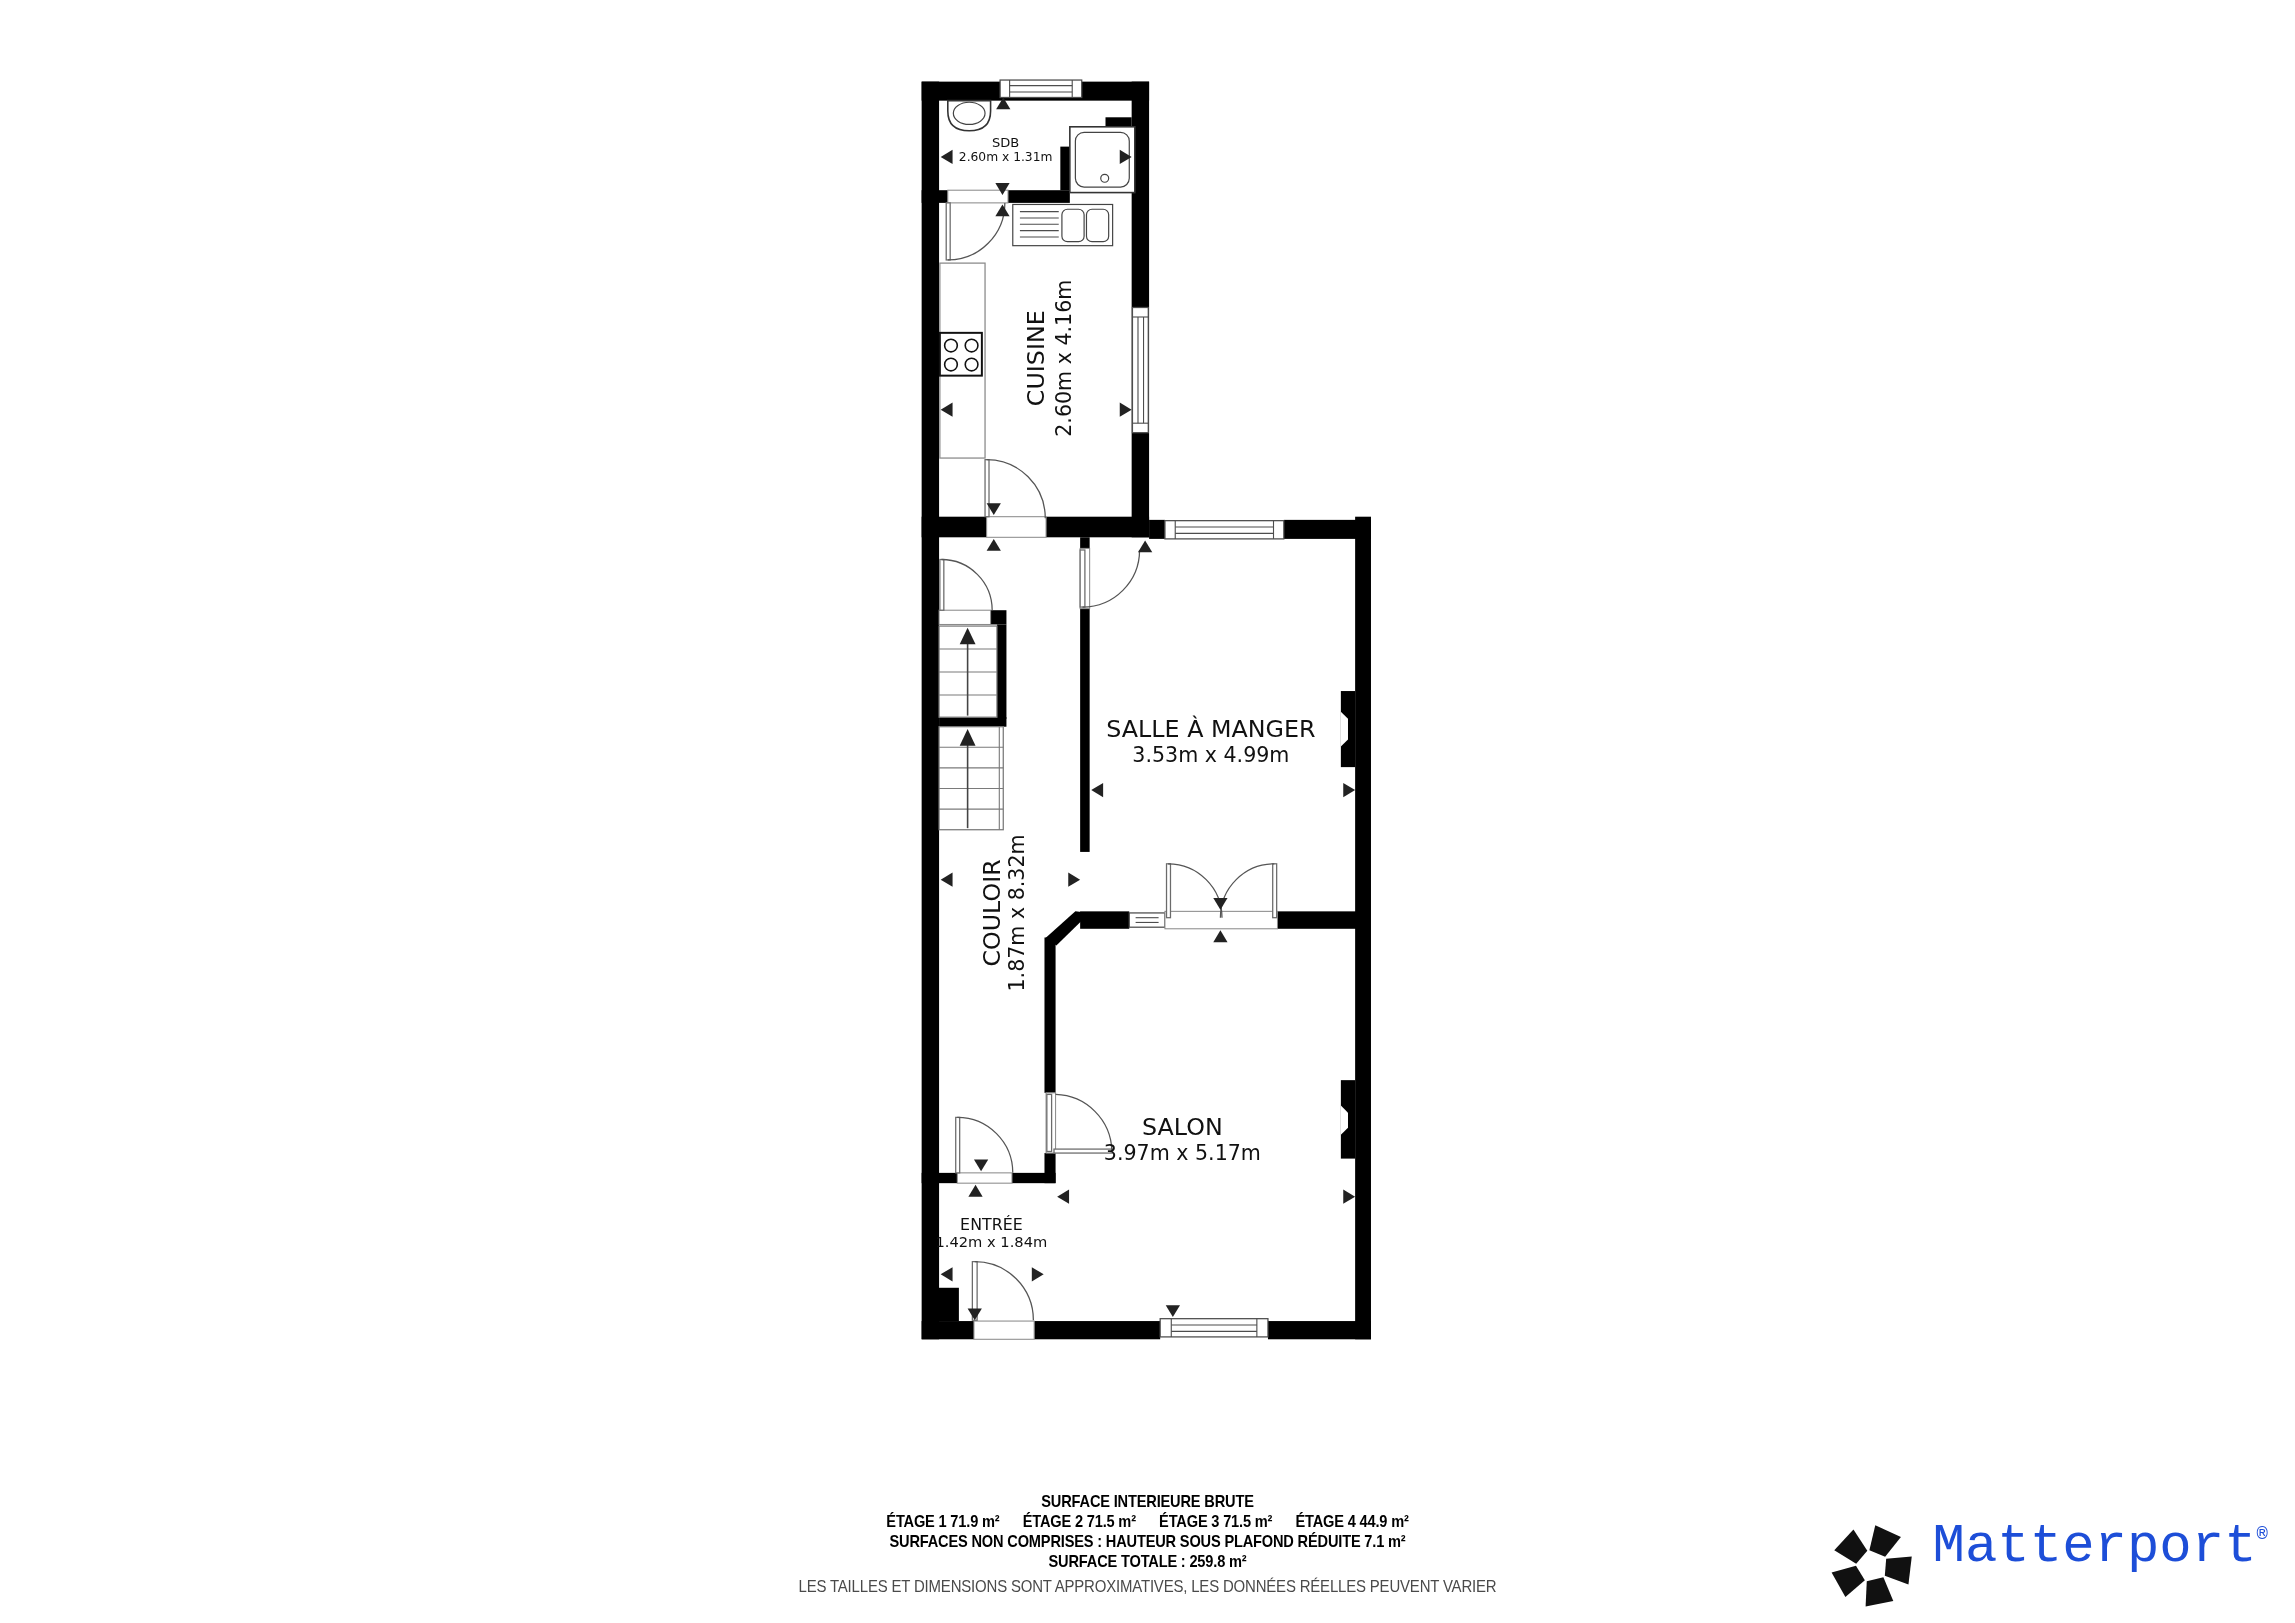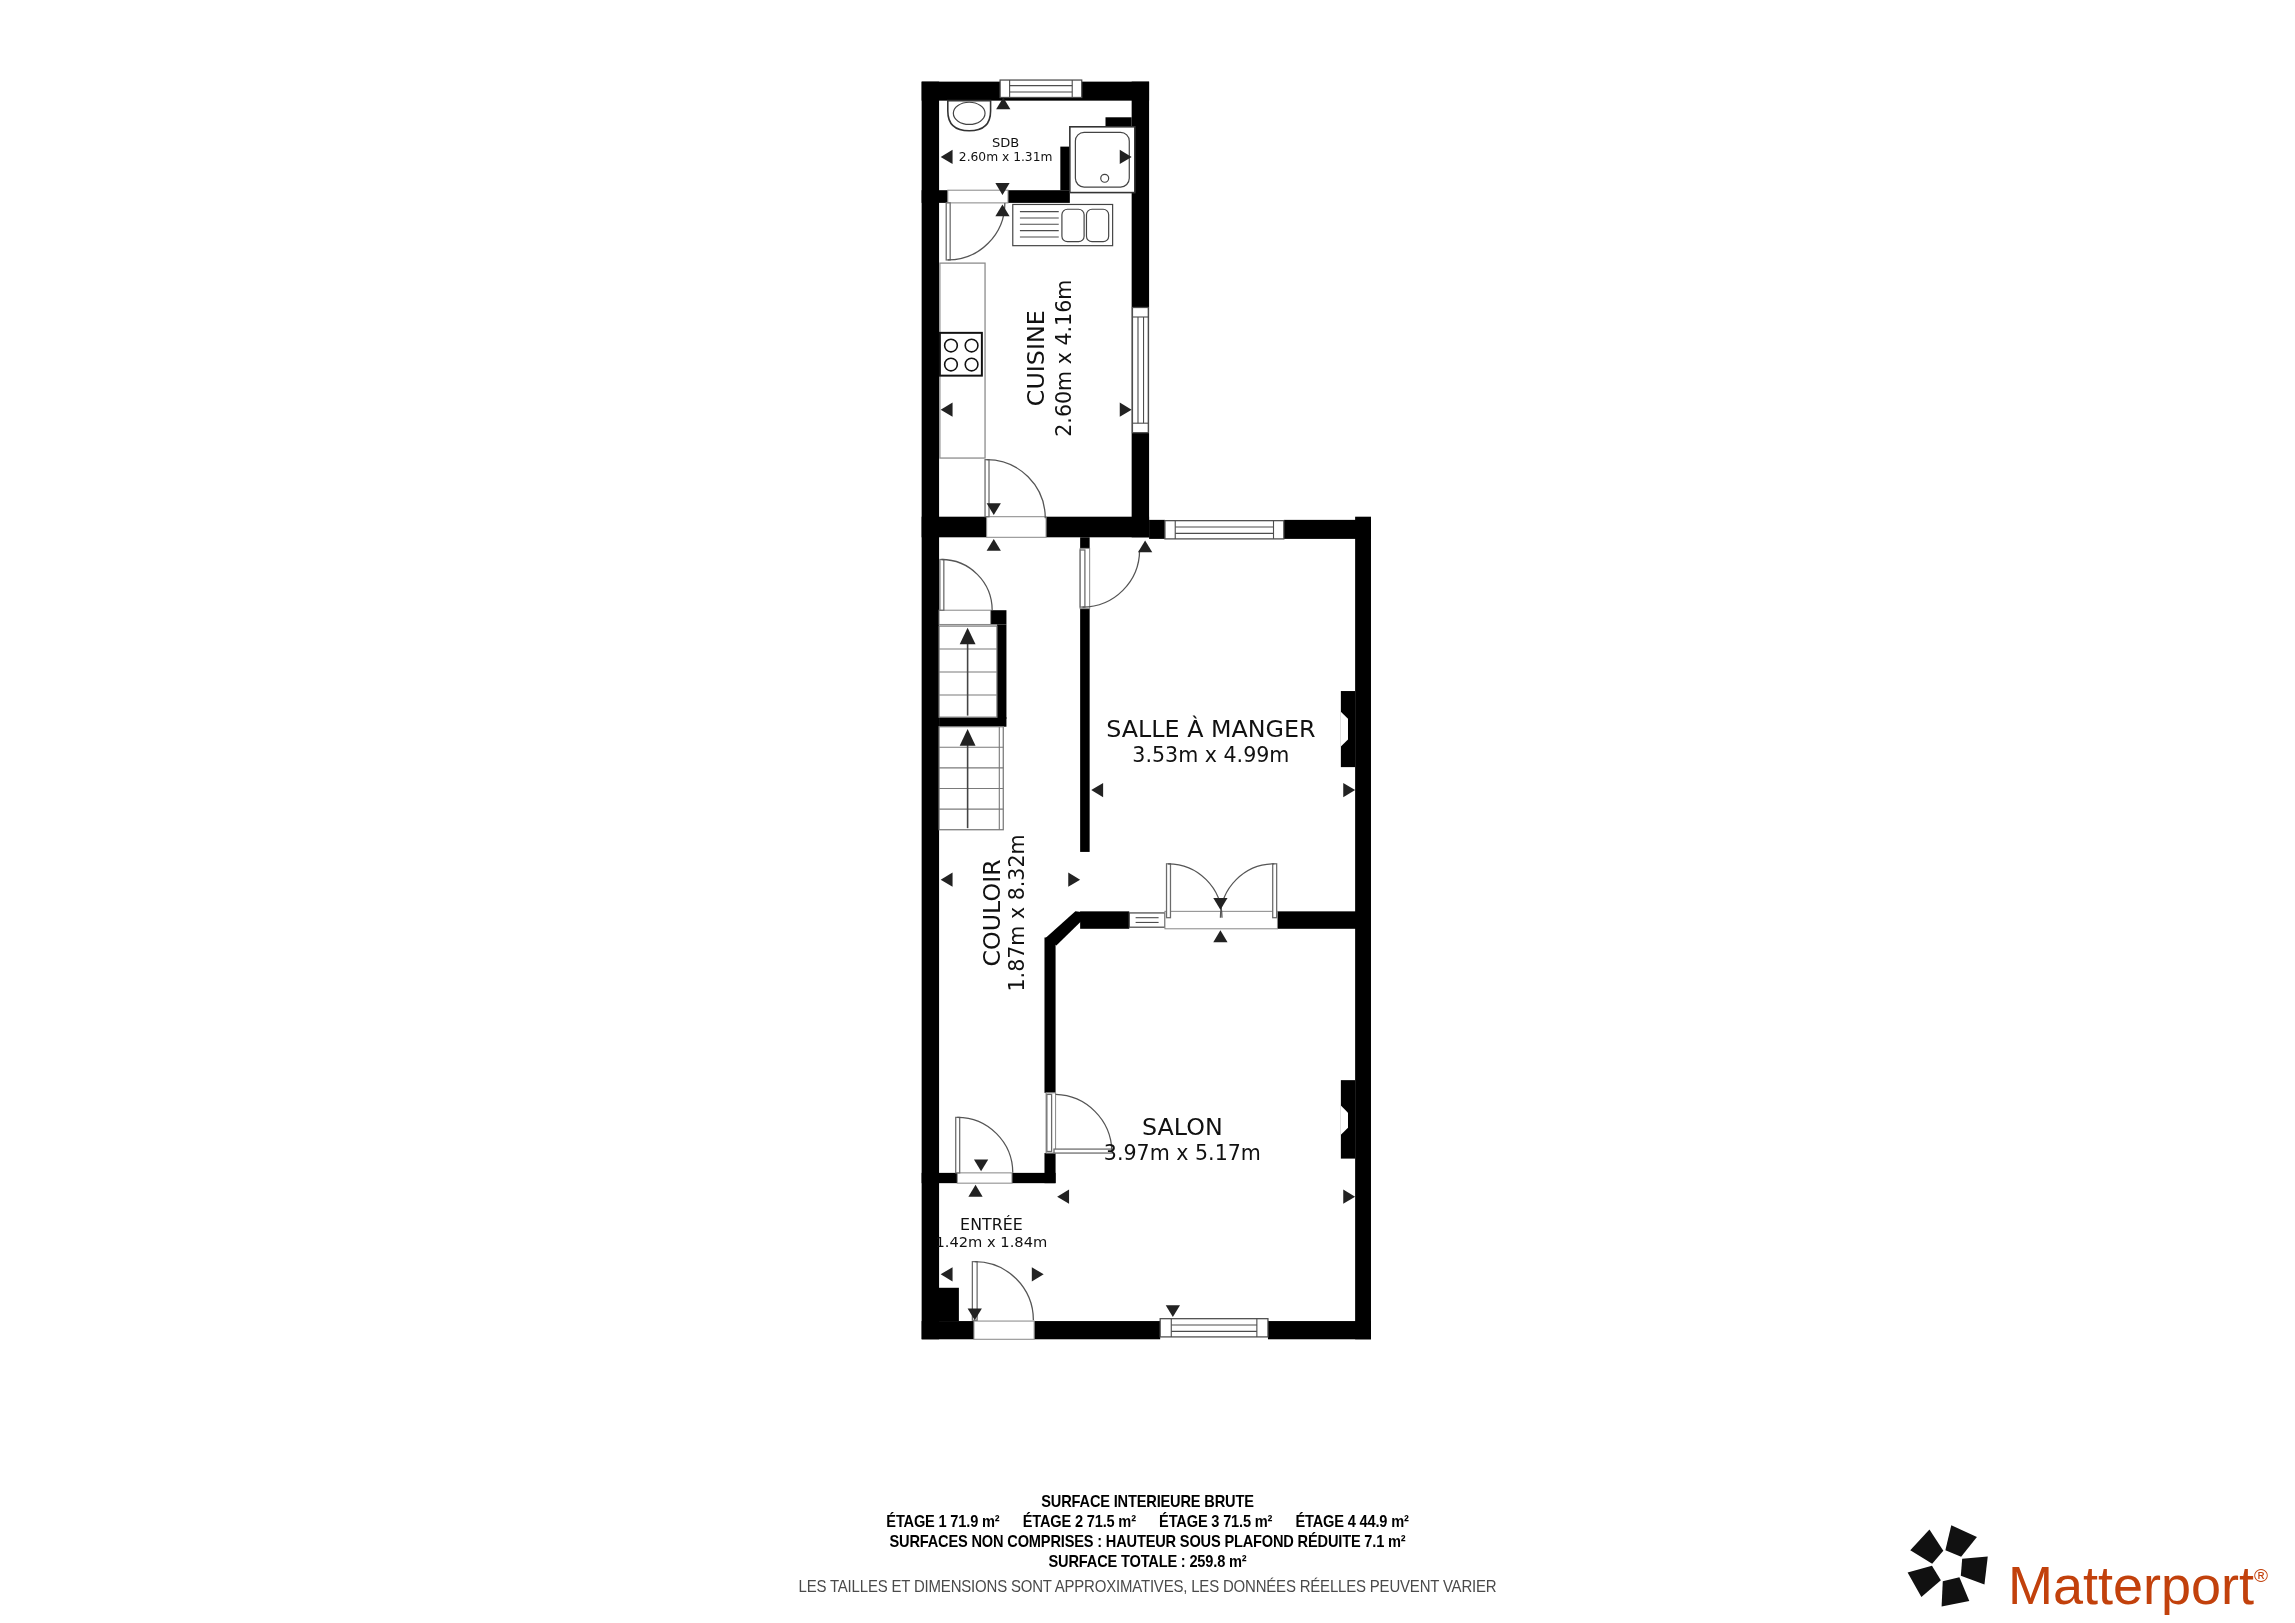--- a/index.html
+++ b/index.html
@@ -18,22 +18,22 @@
   .stair{fill:#fff;stroke:#7a7a7a;stroke-width:1.6;}
   .stline{stroke:#7a7a7a;stroke-width:1.4;fill:none;}
   .shaft{stroke:#444;stroke-width:2;fill:none;}
   .mk{fill:#222;}
   .recess{fill:#fff;}
   .footer{position:absolute;left:0;width:100%;top:1492px;text-align:center;
           font-family:"Liberation Sans",sans-serif;color:#000;transform:scaleX(0.88);}
   .f-line{font-size:16.6px;line-height:20px;font-weight:bold;letter-spacing:-0.2px;}
   .f-etage{display:inline-block;margin:0 11px;}
   .f-disclaimer{margin-top:4.8px;font-weight:normal;color:#4a4a4a;font-size:17px;}
-  .logo{position:absolute;right:27px;top:1520px;display:flex;align-items:flex-end;gap:14.3px;
-        font-family:Liberation Sans, sans-serif;color:#c2410c;}
+  .logo{position:absolute;right:27px;top:1520px;display:flex;align-items:flex-start;gap:14.3px;
+        font-family:Liberation Mono, monospace;color:#1d4ed8;}
   .logo-text{font-size:54px;line-height:1;}
   .logo-reg{font-size:19px;vertical-align:22px;}
 </style>
 </head>
 <body>
 
 <div class="page">
 
   <svg class="plan-svg" width="2295" height="1623" viewBox="0 0 2896 2048">
 

